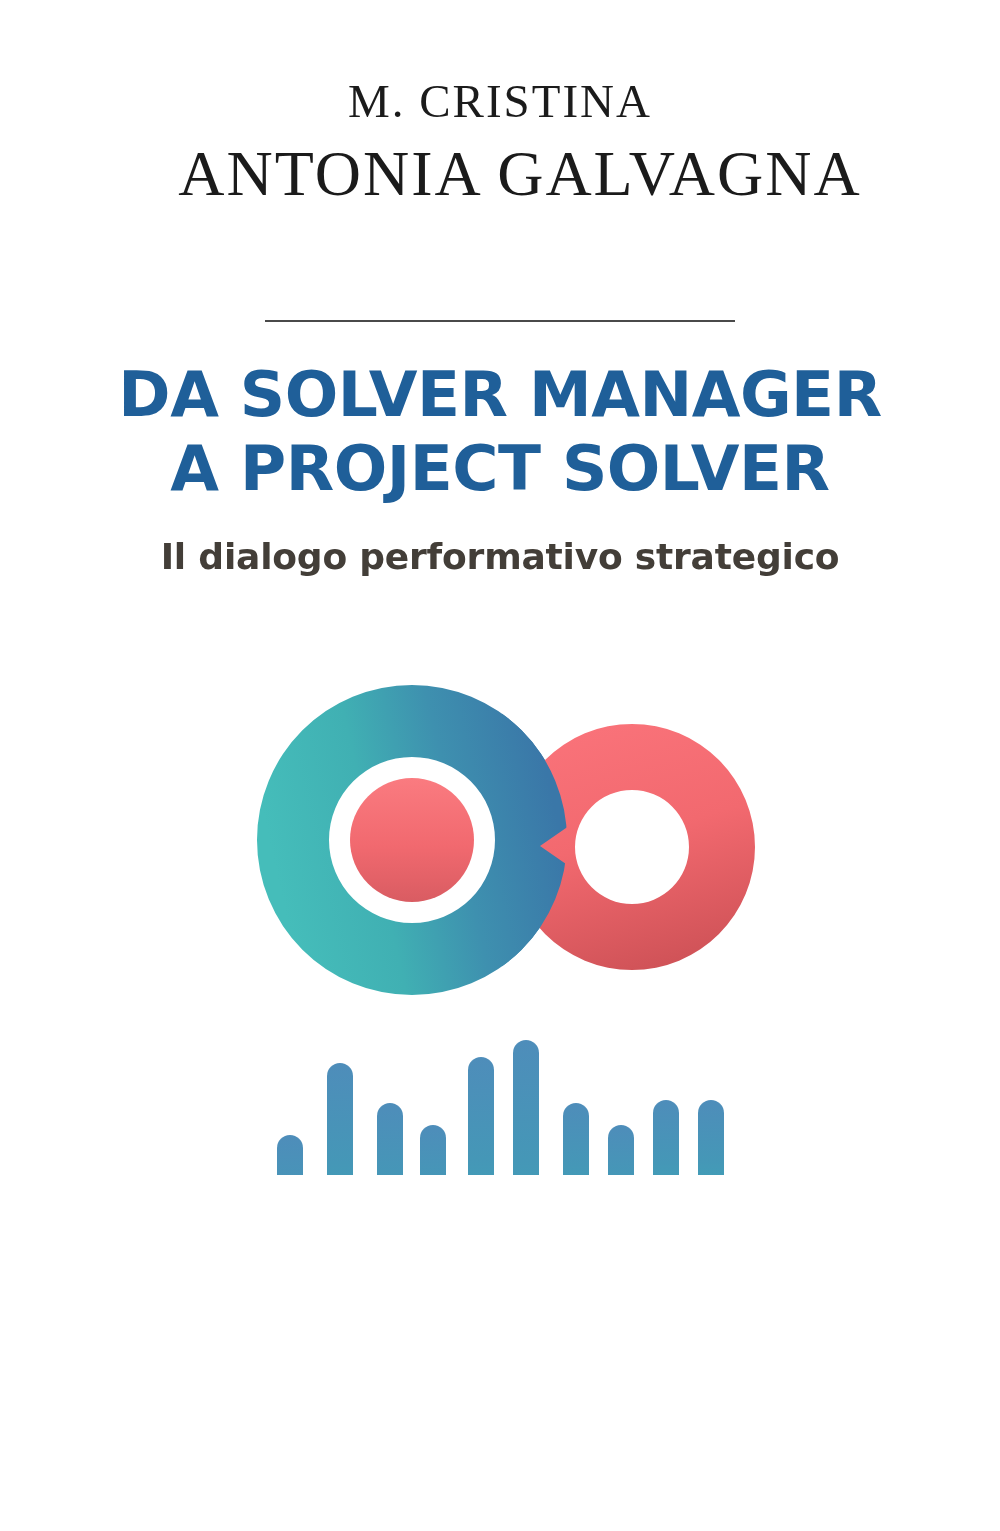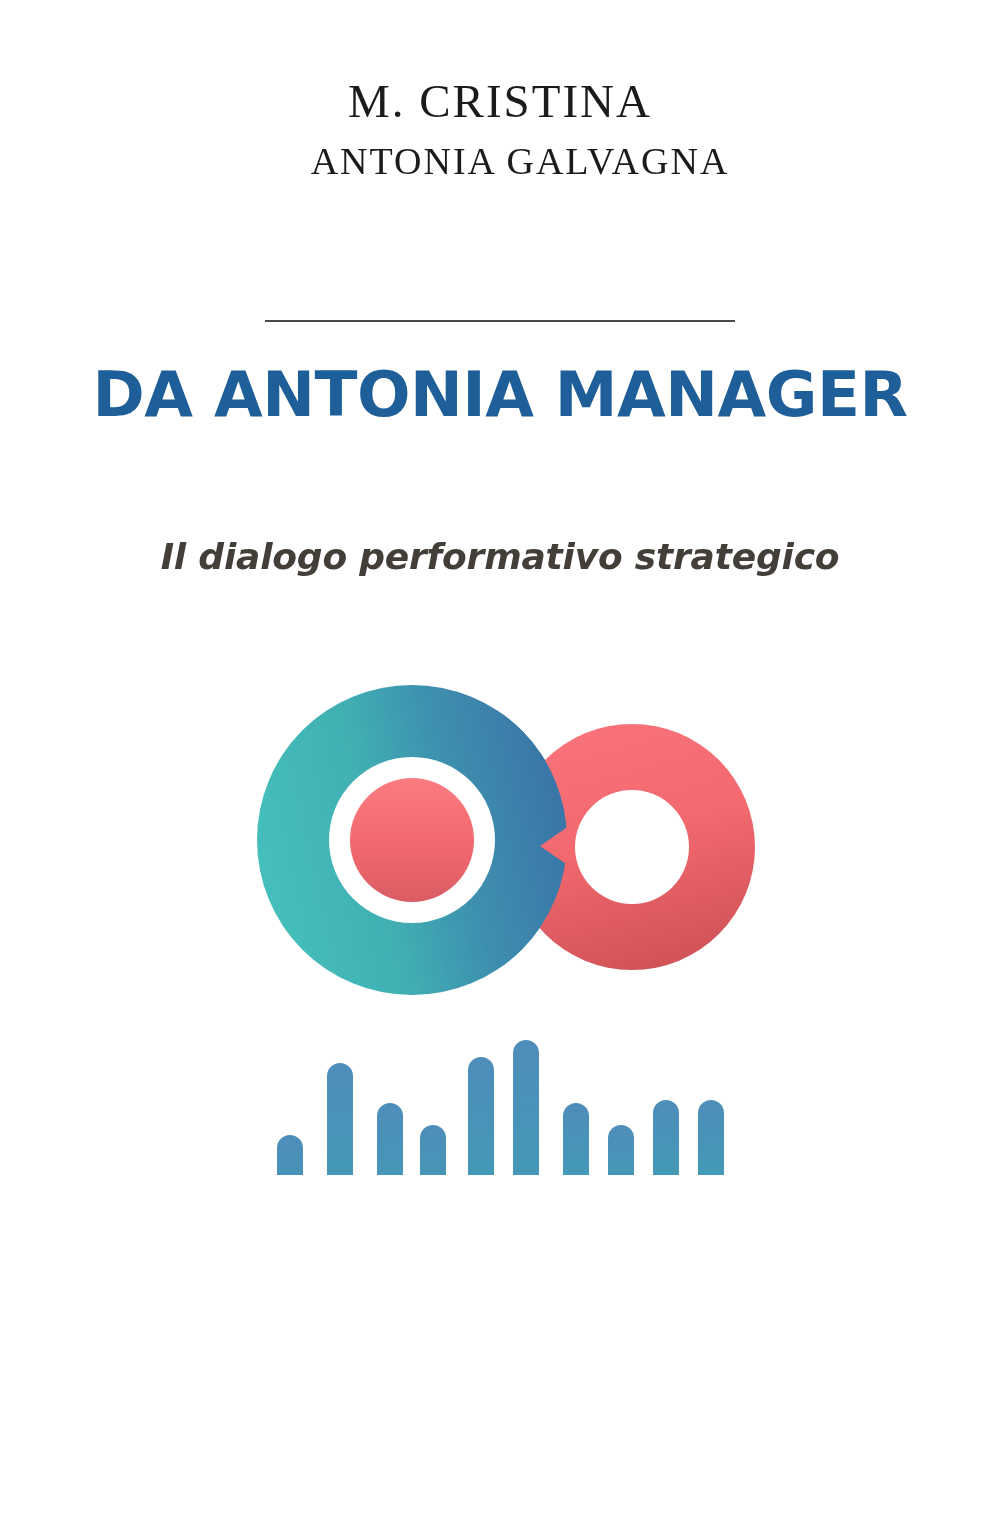--- a/index.html
+++ b/index.html
@@ -40,21 +40,21 @@
     font-size: 88px;
     letter-spacing: 2.5px;
     color: #1b1b1b;
     line-height: 1.08;
     font-weight: 400;
     margin-top: 3px;
     white-space: nowrap;
   }
   .author-second {
     font-family: "Liberation Serif", serif;
-    font-size: 38px;
+    font-size: 64px;
     letter-spacing: 2.0px;
     color: #1b1b1b;
     line-height: 1.0;
     font-weight: 400;
     margin-top: 17px;
     white-space: nowrap;
     padding-left: 40px;
   }
 
   
@@ -94,21 +94,20 @@
     text-align: center;
   }
   .subtitle-line {
     font-family: "DejaVu Sans", sans-serif;
     font-weight: bold;
     font-size: 36px;
     line-height: 1.42;
     color: #433E38;
     letter-spacing: -0.2px;
     white-space: nowrap;
-    font-style: italic;
   }
 
   
   .emblem {
     position: absolute;
     left: 240px;
     top: 660px;
     width: 530px;
     height: 360px;
   }
@@ -140,21 +139,22 @@
 <div class="cover">
 
   <div class="author-block">
     <div class="author-first">M. CRISTINA</div>
     <div class="author-second">ANTONIA GALVAGNA</div>
   </div>
 
   <div class="divider"></div>
 
   <div class="title-block">
-    <div class="title-line">DA ANTONIA MANAGER</div>
+    <div class="title-line">DA SOLVER MANAGER</div>
+    <div class="title-line">A PROJECT SOLVER</div>
   </div>
 
   <div class="subtitle-block">
     <div class="subtitle-line">Il dialogo performativo strategico</div>
   </div>
 
   <div class="emblem">
     <svg viewBox="0 0 530 360" xmlns="http://www.w3.org/2000/svg">
       <defs>
         <linearGradient id="tealGrad" x1="0.05" y1="0.55" x2="0.95" y2="0.35">

